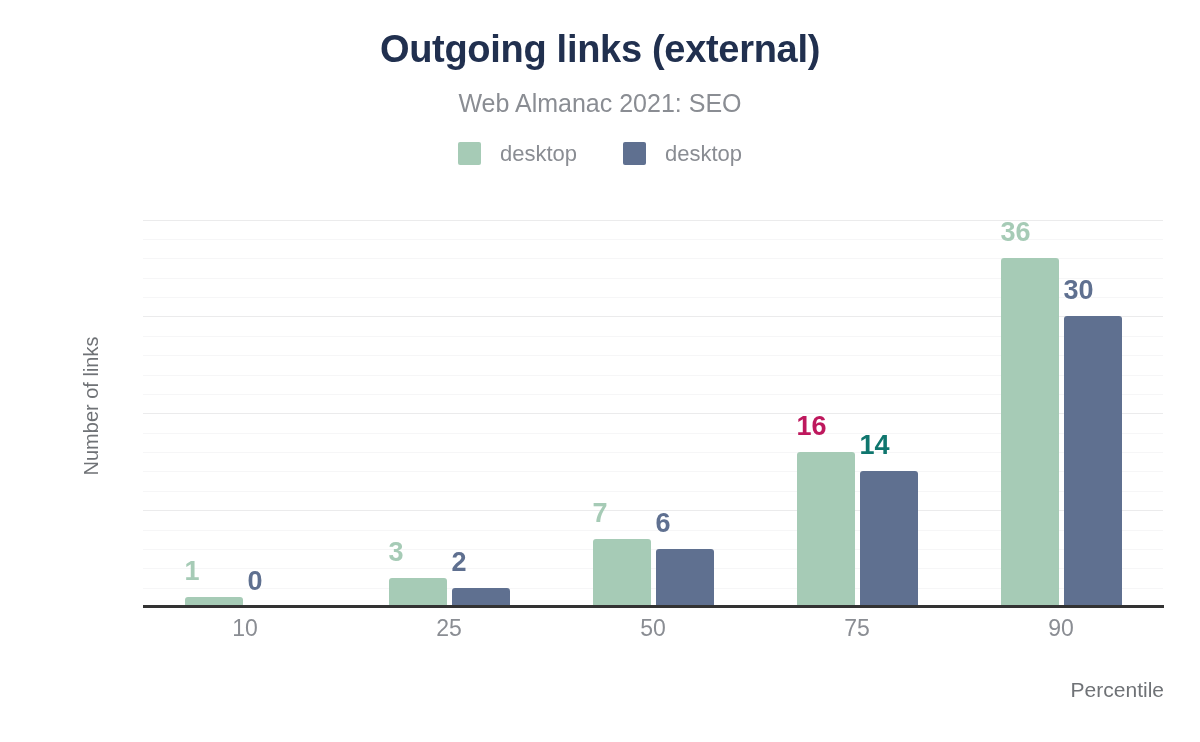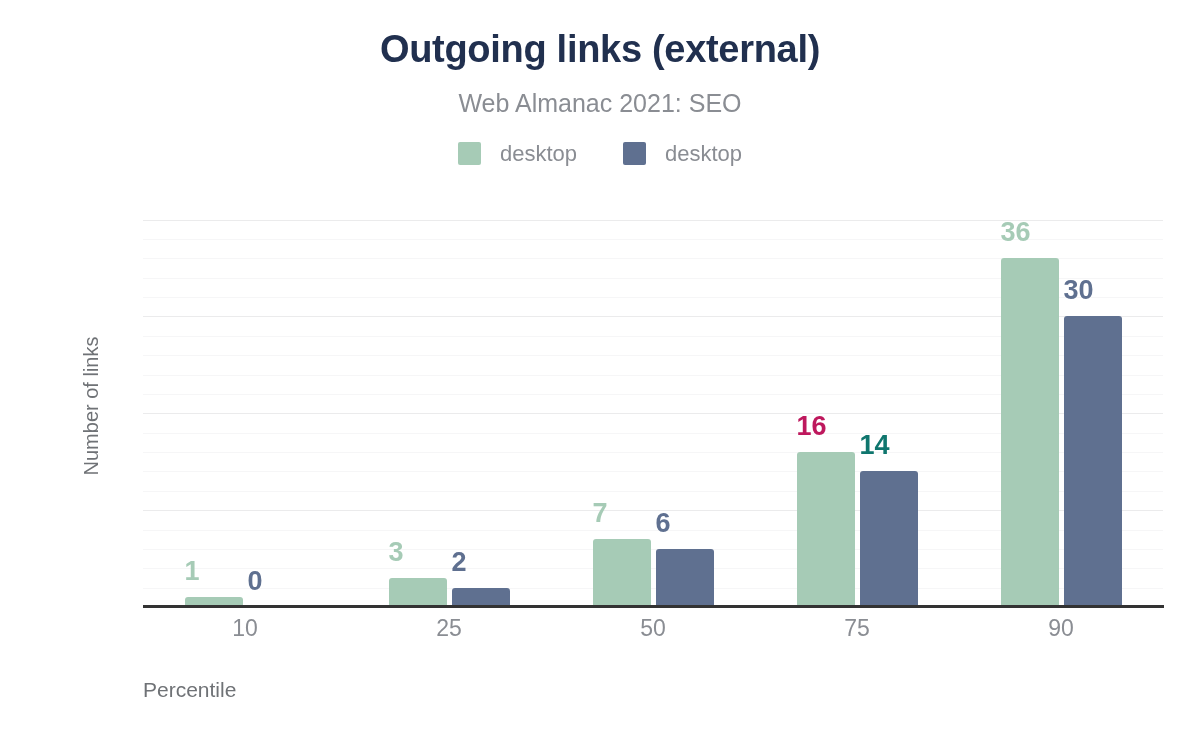--- a/index.html
+++ b/index.html
@@ -146,21 +146,21 @@
     text-align: center;
     font-size: 23px;
     color: #8a8d93;
     line-height: 1;
   }
   .x-axis-title {
     position: absolute;
     top: 679px;
     left: 143px;
     width: 1021px;
-    text-align: left;
+    text-align: right;
     font-size: 21px;
     color: #6f7276;
     line-height: 1;
   }
   .bar {
     position: absolute;
     bottom: 0;
     border-radius: 3px 3px 0 0;
   }
   .bar-value {

